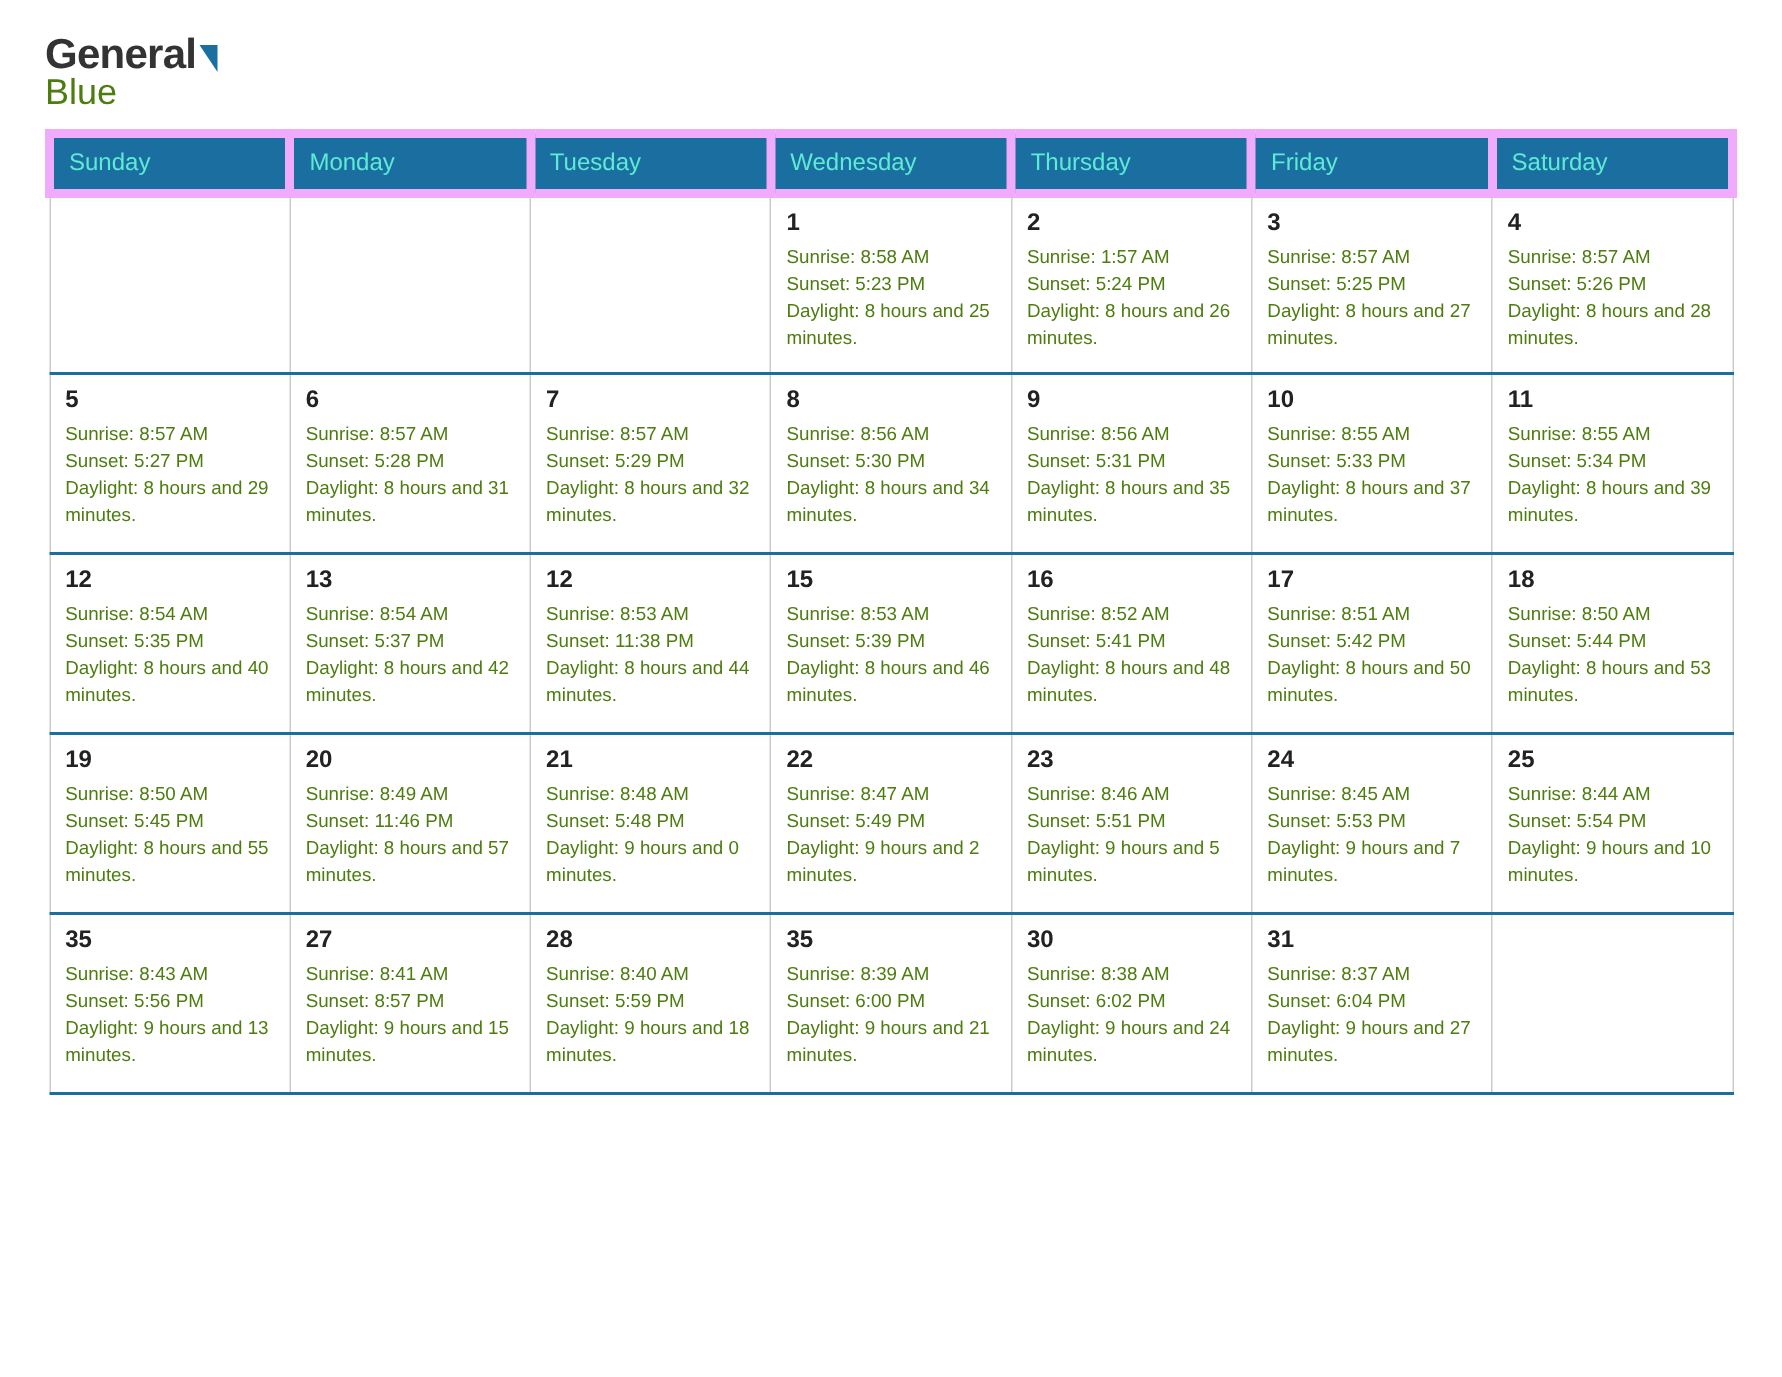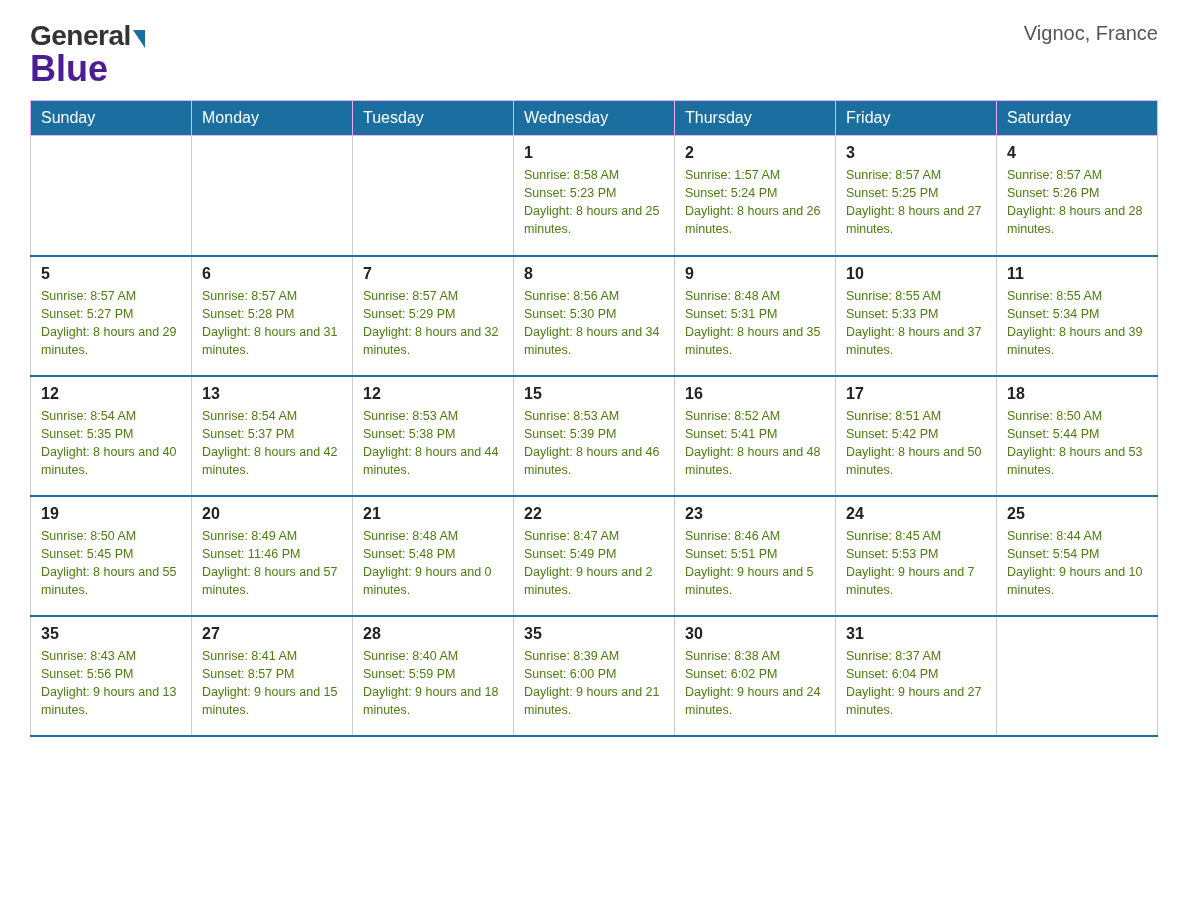--- a/index.html
+++ b/index.html
@@ -34,23 +34,23 @@
     .logo-arrow {
       width: 0;
       height: 0;
       border-left: 12px solid transparent;
       border-right: 0px solid transparent;
       border-top: 18px solid #1a6fa0;
       margin-left: 2px;
       margin-top: 6px;
     }
     .logo-blue {
-      font-size: 36px;
-      font-weight: bold;
-      color: #4c1d95;
+      font-size: 24px;
+      font-weight: normal;
+      color: #4d7c0f;
       margin-top: -4px;
     }
     .title-section {
       text-align: right;
     }
     .calendar-title {
       font-size: 52px;
       font-weight: normal;
       color: #222;
     }
@@ -61,26 +61,26 @@
     }
     table {
       width: 100%;
       border-collapse: collapse;
       margin-top: 10px;
     }
     thead tr {
       background-color: #1a6fa0;
     }
     thead th {
-      color: #ffffff;
+      color: #5eead4;
       font-size: 16px;
       font-weight: normal;
       padding: 8px 10px;
       text-align: left;
-      border: 1px solid #f0abfc;
+      border: 6px solid #f0abfc;
     }
     tbody td {
       vertical-align: top;
       padding: 8px 10px;
       border: 1px solid #ccc;
       width: 14.28%;
       min-height: 100px;
       height: 120px;
     }
     .day-number {
@@ -110,21 +110,20 @@
 
 <div class="header">
   <div class="logo">
     <div class="logo-top">
       <span class="logo-general">General</span>
       <div class="logo-arrow"></div>
     </div>
     <span class="logo-blue">Blue</span>
   </div>
   <div class="title-section">
-    <div class="calendar-subtitle">Vignoc, France</div>
   </div>
 </div>
 
 <table>
   <thead>
     <tr>
     <th>Sunday</th>
         <th>Monday</th>
         <th>Tuesday</th>
         <th>Wednesday</th>
@@ -191,21 +190,21 @@
         </td>
         <td>
           <span class="day-number">8</span>
           <div class="day-info">Sunrise: 8:56 AM
 Sunset: 5:30 PM
 Daylight: 8 hours
 and 34 minutes.</div>
         </td>
         <td>
           <span class="day-number">9</span>
-          <div class="day-info">Sunrise: 8:48 AM
+          <div class="day-info">Sunrise: 8:56 AM
 Sunset: 5:31 PM
 Daylight: 8 hours
 and 35 minutes.</div>
         </td>
         <td>
           <span class="day-number">10</span>
           <div class="day-info">Sunrise: 8:55 AM
 Sunset: 5:33 PM
 Daylight: 8 hours
 and 37 minutes.</div>
@@ -229,21 +228,21 @@
         <td>
           <span class="day-number">13</span>
           <div class="day-info">Sunrise: 8:54 AM
 Sunset: 5:37 PM
 Daylight: 8 hours
 and 42 minutes.</div>
         </td>
         <td>
           <span class="day-number">12</span>
           <div class="day-info">Sunrise: 8:53 AM
-Sunset: 5:38 PM
+Sunset: 11:38 PM
 Daylight: 8 hours
 and 44 minutes.</div>
         </td>
         <td>
           <span class="day-number">15</span>
           <div class="day-info">Sunrise: 8:53 AM
 Sunset: 5:39 PM
 Daylight: 8 hours
 and 46 minutes.</div>
         </td>

